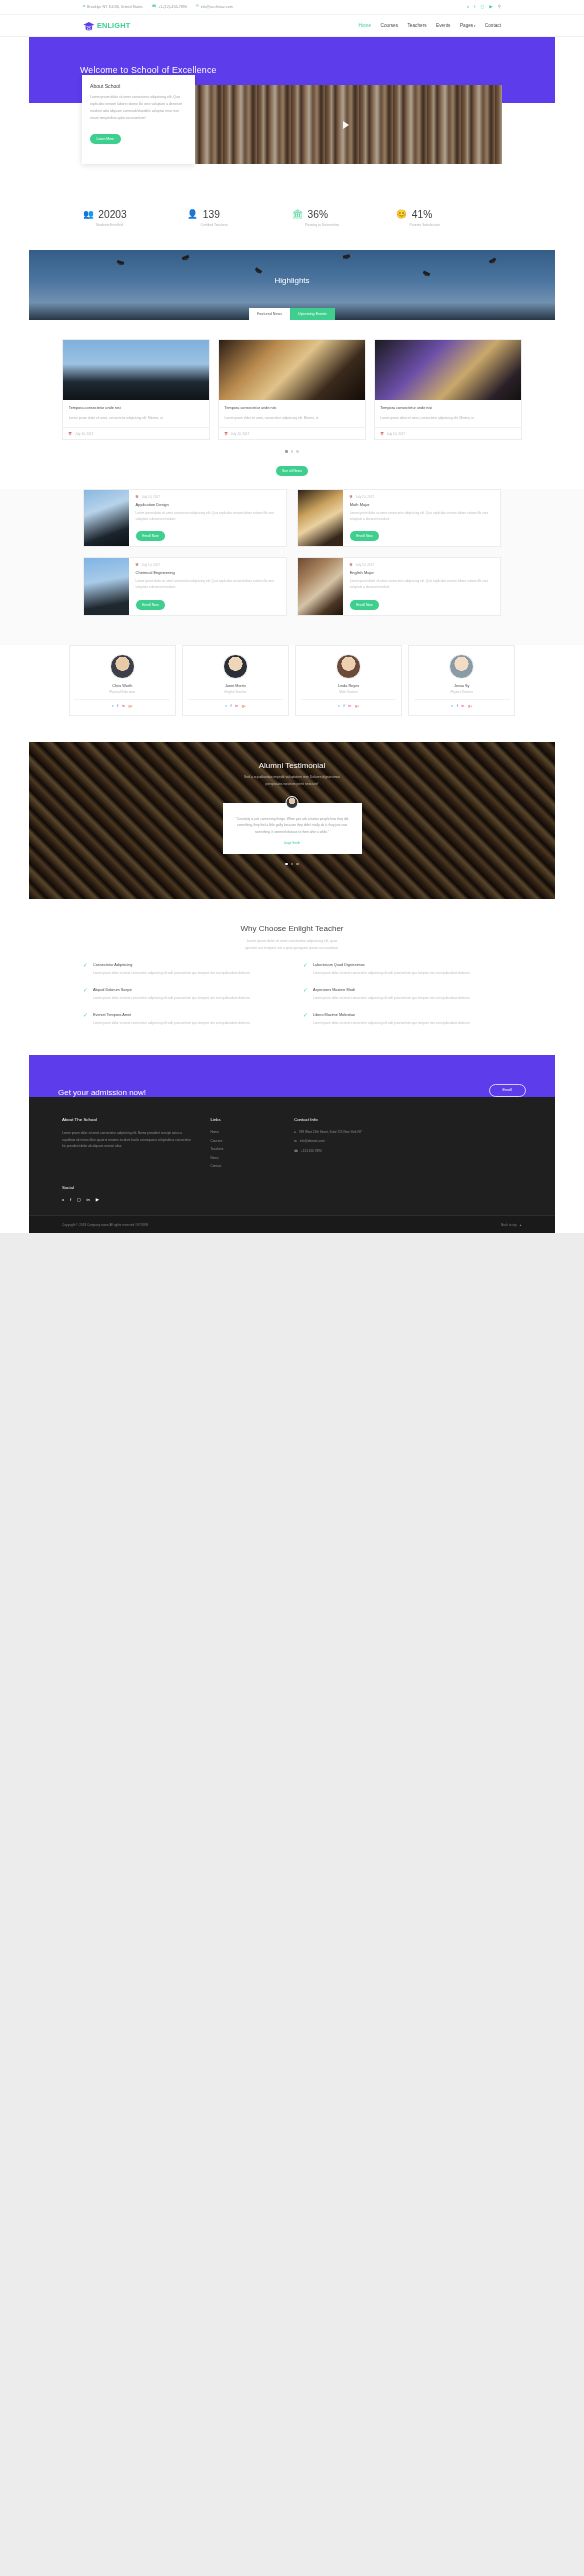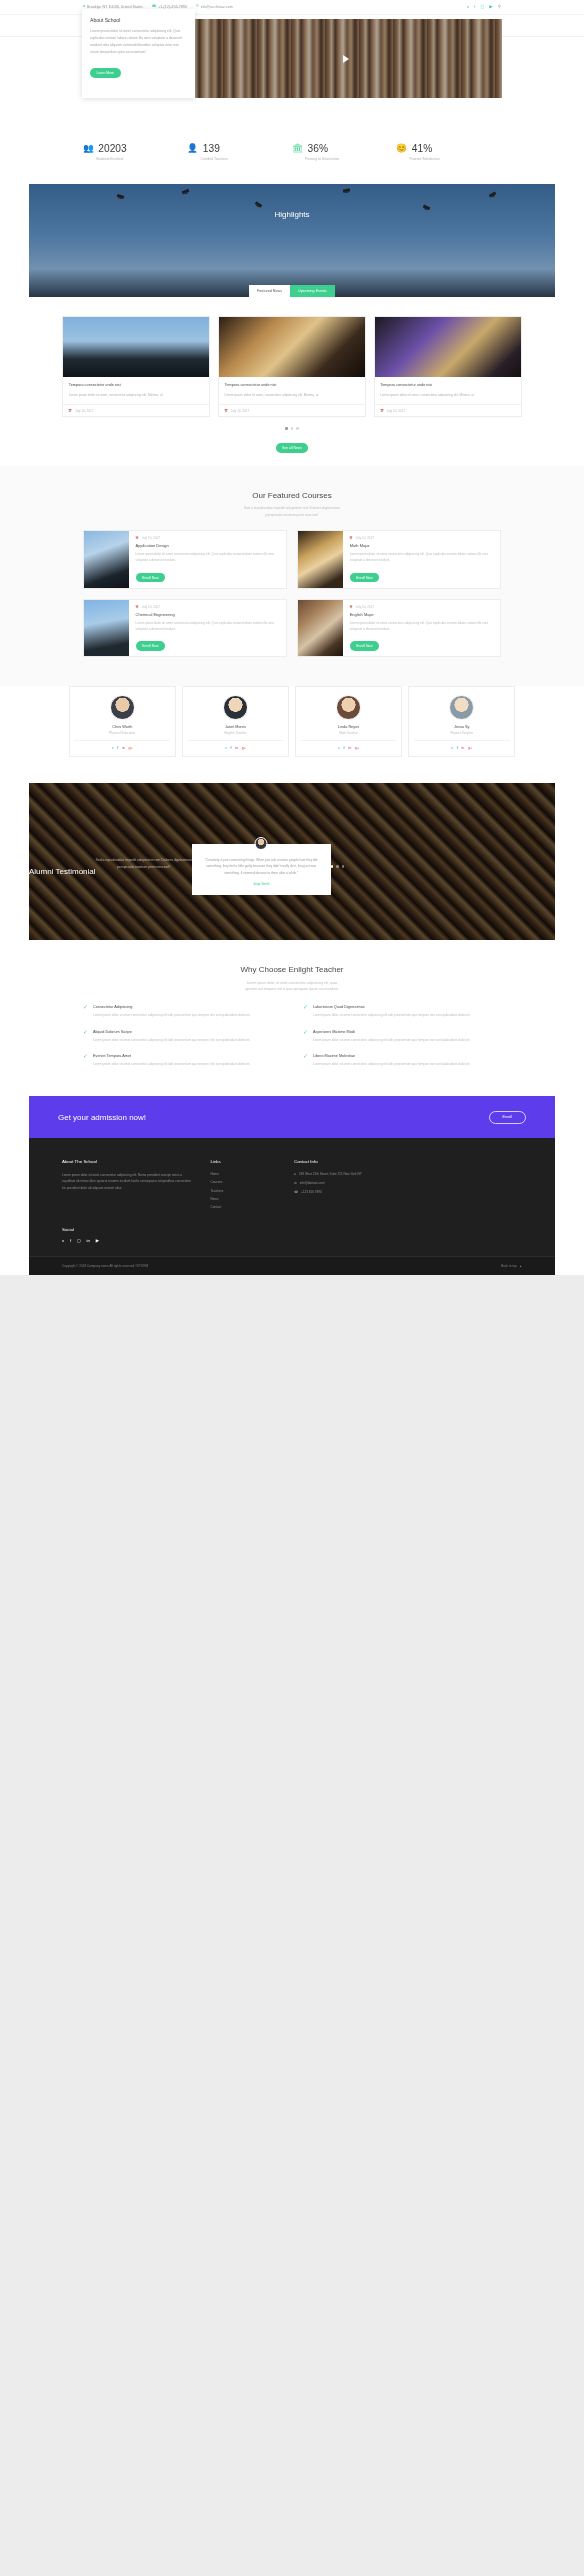--- a/index.html
+++ b/index.html
@@ -141,21 +141,21 @@
   .stats { display: flex; padding: 16px 83px 23.4px; background: #fff; }
   .stat { flex: 1; }
   .stat-top { display: flex; align-items: center; gap: 4.4px; }
   .stat-ic { font-size: 8.8px; color: #3ecf8e; line-height: 1; }
   .stat-num { font-size: 10.2px; color: #3b3b3b; }
   .stat-label { font-size: 3.4px; color: #b2b2b2; margin-top: 2.9px; margin-left: 13px; }
 
   
   .highlights {
     margin: 0 29px;
-    height: 113px;
+    height: 70px;
     position: relative;
     background:
       linear-gradient(rgba(20,40,70,.25), rgba(20,40,70,.25)),
       linear-gradient(180deg, #3f6e9e 0%, #5f8fbd 45%, #8fb4d4 75%, #2e3a45 100%);
     display: flex;
     align-items: flex-start;
     justify-content: center;
     overflow: hidden;
   }
   .cap { position: absolute; width: 7.3px; height: 2.9px; background: #1d1d20; transform: rotate(18deg); }
@@ -233,21 +233,21 @@
   
   .testimonial {
     margin: 0 29px;
     height: 157px;
     position: relative;
     background:
       linear-gradient(rgba(0,0,0,.55), rgba(0,0,0,.55)),
       repeating-linear-gradient(45deg,
         #2a1c12 0px, #6b4a2c 5.1px, #a87b49 8.8px, #24180f 13px,
         #7d5a36 17.5px, #c49a60 22px, #1a1009 26px);
-    display: flex; flex-direction: row; align-items: center;
+    display: flex; flex-direction: column; align-items: center;
   }
   .testimonial h2 { color: #fff; font-size: 8px; font-weight: 300; margin-top: 19px; }
   .testimonial .sub { color: rgba(255,255,255,.6); font-size: 3.4px; line-height: 2; text-align: center; margin-top: 4.4px; }
   .quote-card {
     background: #fff; width: 139px; margin-top: 14.6px; padding: 7.3px 10.2px 8.8px;
     text-align: center; position: relative;
   }
   .q-avatar {
     width: 13px; height: 13px; border-radius: 50%;
     background: radial-gradient(circle at 50% 36%, #e7c6a5 0 38%, #33383f 39% 100%);
@@ -263,21 +263,21 @@
   .why { background: #fff; padding: 0 0 29px; }
   .why-grid { padding: 0 83px; display: grid; grid-template-columns: 1fr 1fr; gap: 11.7px 22px; }
   .why-item { display: flex; gap: 5.1px; }
   .check { color: #3ecf8e; font-size: 5.8px; line-height: 1; flex-shrink: 0; }
   .why-title { font-size: 3.8px; color: #4a4a4a; margin-bottom: 2.9px; }
   .why-desc { font-size: 3.1px; line-height: 2; color: #bdbdbd; }
 
   
   .cta {
     margin: 0 29px; background: #5d3cec; height: 42px;
-    display: flex; align-items: center; justify-content: space-between;
+    display: flex; align-items: flex-end; justify-content: space-between;
     padding: 0 29px;
   }
   .cta h3 { color: #fff; font-size: 8px; font-weight: 300; }
   .btn-outline {
     border: 0.7px solid rgba(255,255,255,.75); color: #fff; background: transparent;
     font-size: 3.7px; padding: 3.7px 13px; border-radius: 8px; cursor: pointer;
   }
 
   
   .footer { background: #1f1f1f; margin: 0 29px; padding: 20.4px 33px 13px; display: flex; gap: 17.5px; }
@@ -348,20 +348,23 @@
       <a href="#" class="active">Home</a>
       <a href="#">Courses</a>
       <a href="#">Teachers</a>
       <a href="#">Events</a>
       <a href="#"><span>Pages</span><span class="caret">▾</span></a>
       <a href="#">Contact</a>
     </div>
   </div>
 
 
+  <div class="welcome">
+    <h2>Welcome to School of Excellence</h2>
+  </div>
 
   <div class="about-wrap">
     <div class="about-row">
       <div class="about-card">
         <h3>About School</h3>
         <p>Lorem ipsum dolor sit amet consectetur adipisicing elit. Quis explicabo veniam labore ratione illo vero voluptate a deserunt incidunt odio aliquam commodi blanditiis voluptas error non rerum temporibus optio accusantium!</p>
         <a href="#" class="btn-green">Learn More</a>
       </div>
       <div class="video-box">
         <span class="play"></span>
@@ -454,25 +457,20 @@
       <i class="on"></i>
       <i></i>
       <i></i>
     </div>
     <div class="center-btn">
       <a href="#" class="btn-green">See all News</a>
     </div>
   </div>
 
   <div class="courses-section">
-    <div class="sec-head">
-      <h2>Our Featured Courses</h2>
-      <p>Sed a repudiandae impedit voluptatem rem Dolores dignissimos</p>
-      <p>perspiciatis nostrum primi nesciunt!</p>
-    </div>
     <div class="courses-grid">
       <div class="course">
         <div class="course-img ci1"></div>
         <div class="course-body">
           <div class="course-meta">
             <span>📅</span>
             <span>July 10, 2017</span>
           </div>
           <div class="course-title">Application Design</div>
           <div class="course-desc">Lorem ipsum dolor sit amet consectetur adipisicing elit. Quis explicabo veniam labore ratione illo vero voluptate a deserunt incidunt.</div>

